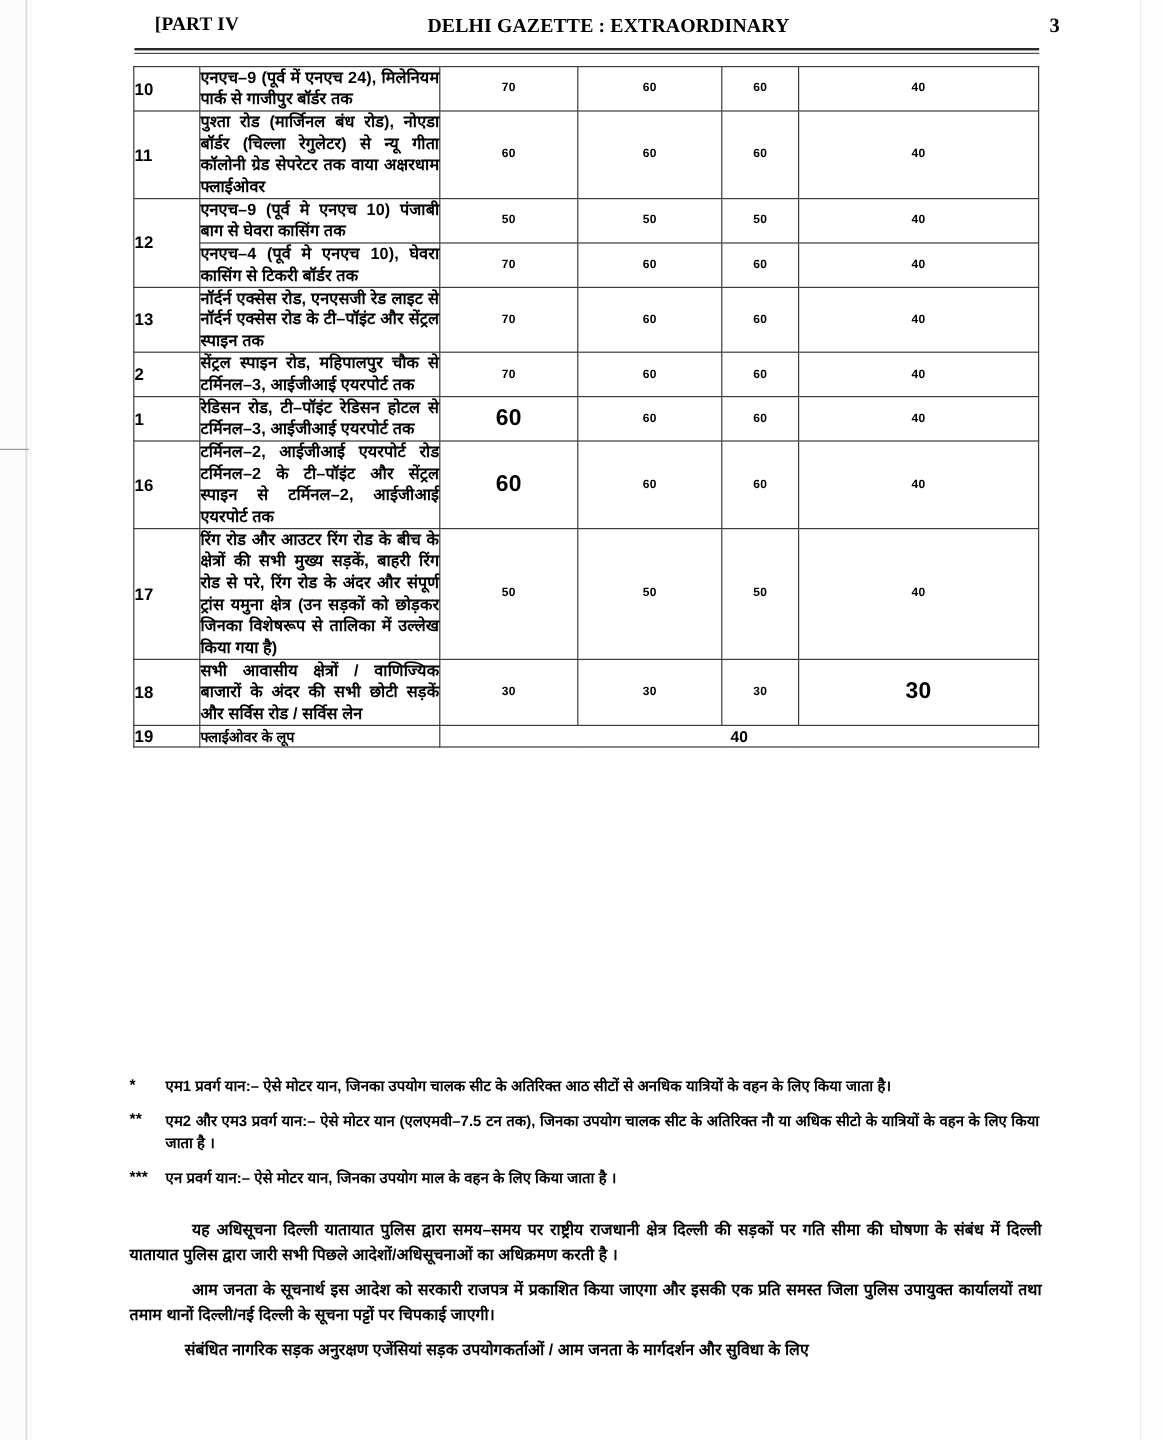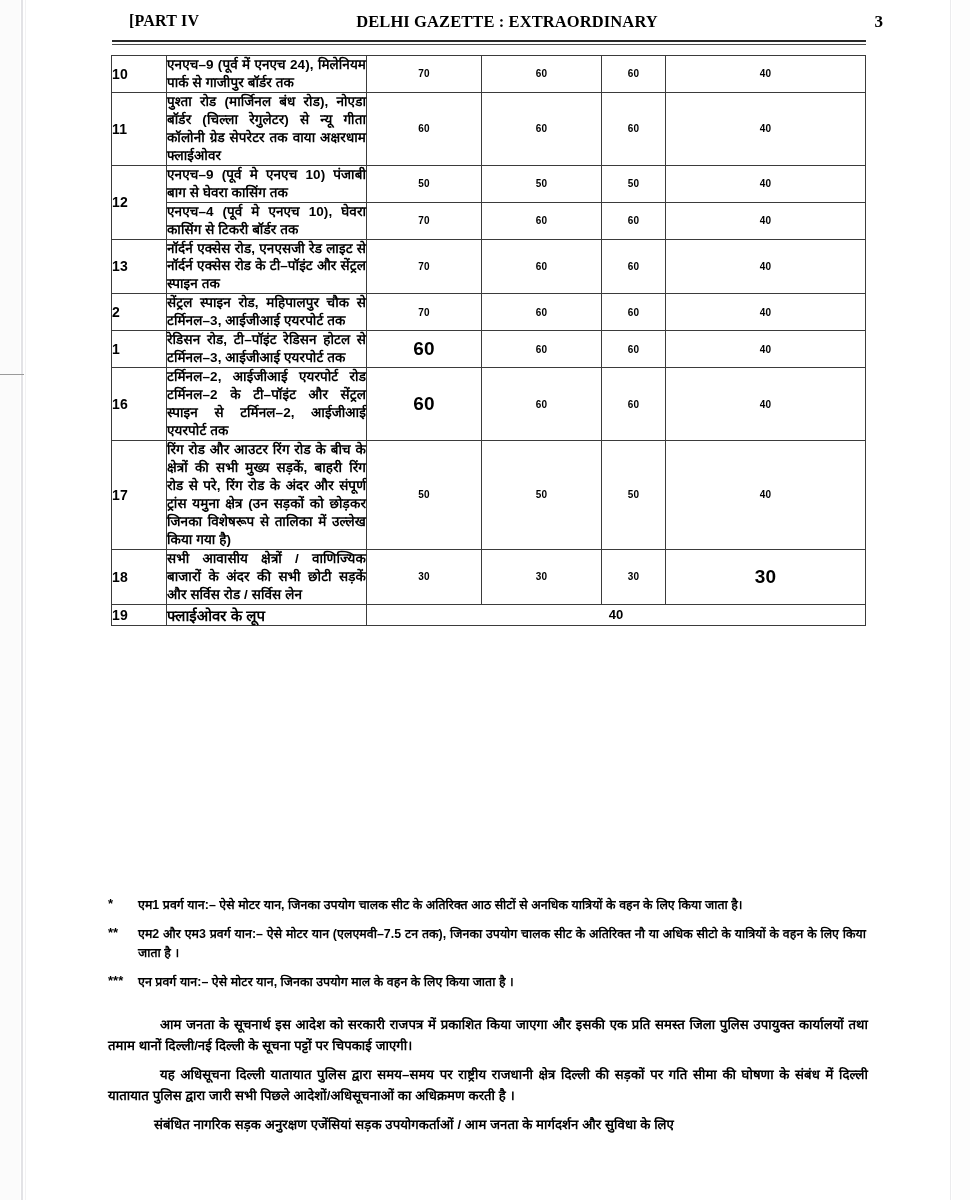--- a/index.html
+++ b/index.html
@@ -143,21 +143,21 @@
   .cell-num.big {
     font-size: 19px;
     font-weight: bold;
   }
   .cell-num.big.raise {
     vertical-align: top;
     padding-top: 7px;
   }
   .row-19-label {
     padding: 3px 6px 3px 7px;
-    font-size: 15px;
+    font-size: 12px;
     font-weight: 600;
   }
   .row-19-val {
     text-align: center;
     font-size: 13px;
     font-weight: bold;
   }
 
   
   .notes {
@@ -336,16 +336,16 @@
     <div class="note-mark">**</div>
     <div class="note-body">एम2 और एम3 प्रवर्ग यान:– ऐसे मोटर यान (एलएमवी–7.5 टन तक), जिनका उपयोग चालक सीट के अतिरिक्त नौ या अधिक सीटो के यात्रियों के वहन के लिए किया जाता है ।</div>
   </div>
   <div class="note tight">
     <div class="note-mark wide">***</div>
     <div class="note-body">एन प्रवर्ग यान:– ऐसे मोटर यान, जिनका उपयोग माल के वहन के लिए किया जाता है ।</div>
   </div>
 </div>
 
 <div class="paras">
+  <div class="para">यह अधिसूचना दिल्ली यातायात पुलिस द्वारा समय–समय पर राष्ट्रीय राजधानी क्षेत्र दिल्ली की सड़कों पर गति सीमा की घोषणा के संबंध में दिल्ली यातायात पुलिस द्वारा जारी सभी पिछले आदेशों/अधिसूचनाओं का अधिक्रमण करती है ।</div>
   <div class="para">आम जनता के सूचनार्थ इस आदेश को सरकारी राजपत्र में प्रकाशित किया जाएगा और इसकी एक प्रति समस्त जिला पुलिस उपायुक्त कार्यालयों तथा तमाम थानों दिल्ली/नई दिल्ली के सूचना पट्टों पर चिपकाई जाएगी।</div>
-  <div class="para">यह अधिसूचना दिल्ली यातायात पुलिस द्वारा समय–समय पर राष्ट्रीय राजधानी क्षेत्र दिल्ली की सड़कों पर गति सीमा की घोषणा के संबंध में दिल्ली यातायात पुलिस द्वारा जारी सभी पिछले आदेशों/अधिसूचनाओं का अधिक्रमण करती है ।</div>
   <div class="para last">संबंधित नागरिक सड़क अनुरक्षण एजेंसियां सड़क उपयोगकर्ताओं / आम जनता के मार्गदर्शन और सुविधा के लिए</div>
 </div>
 
 </body></html>

